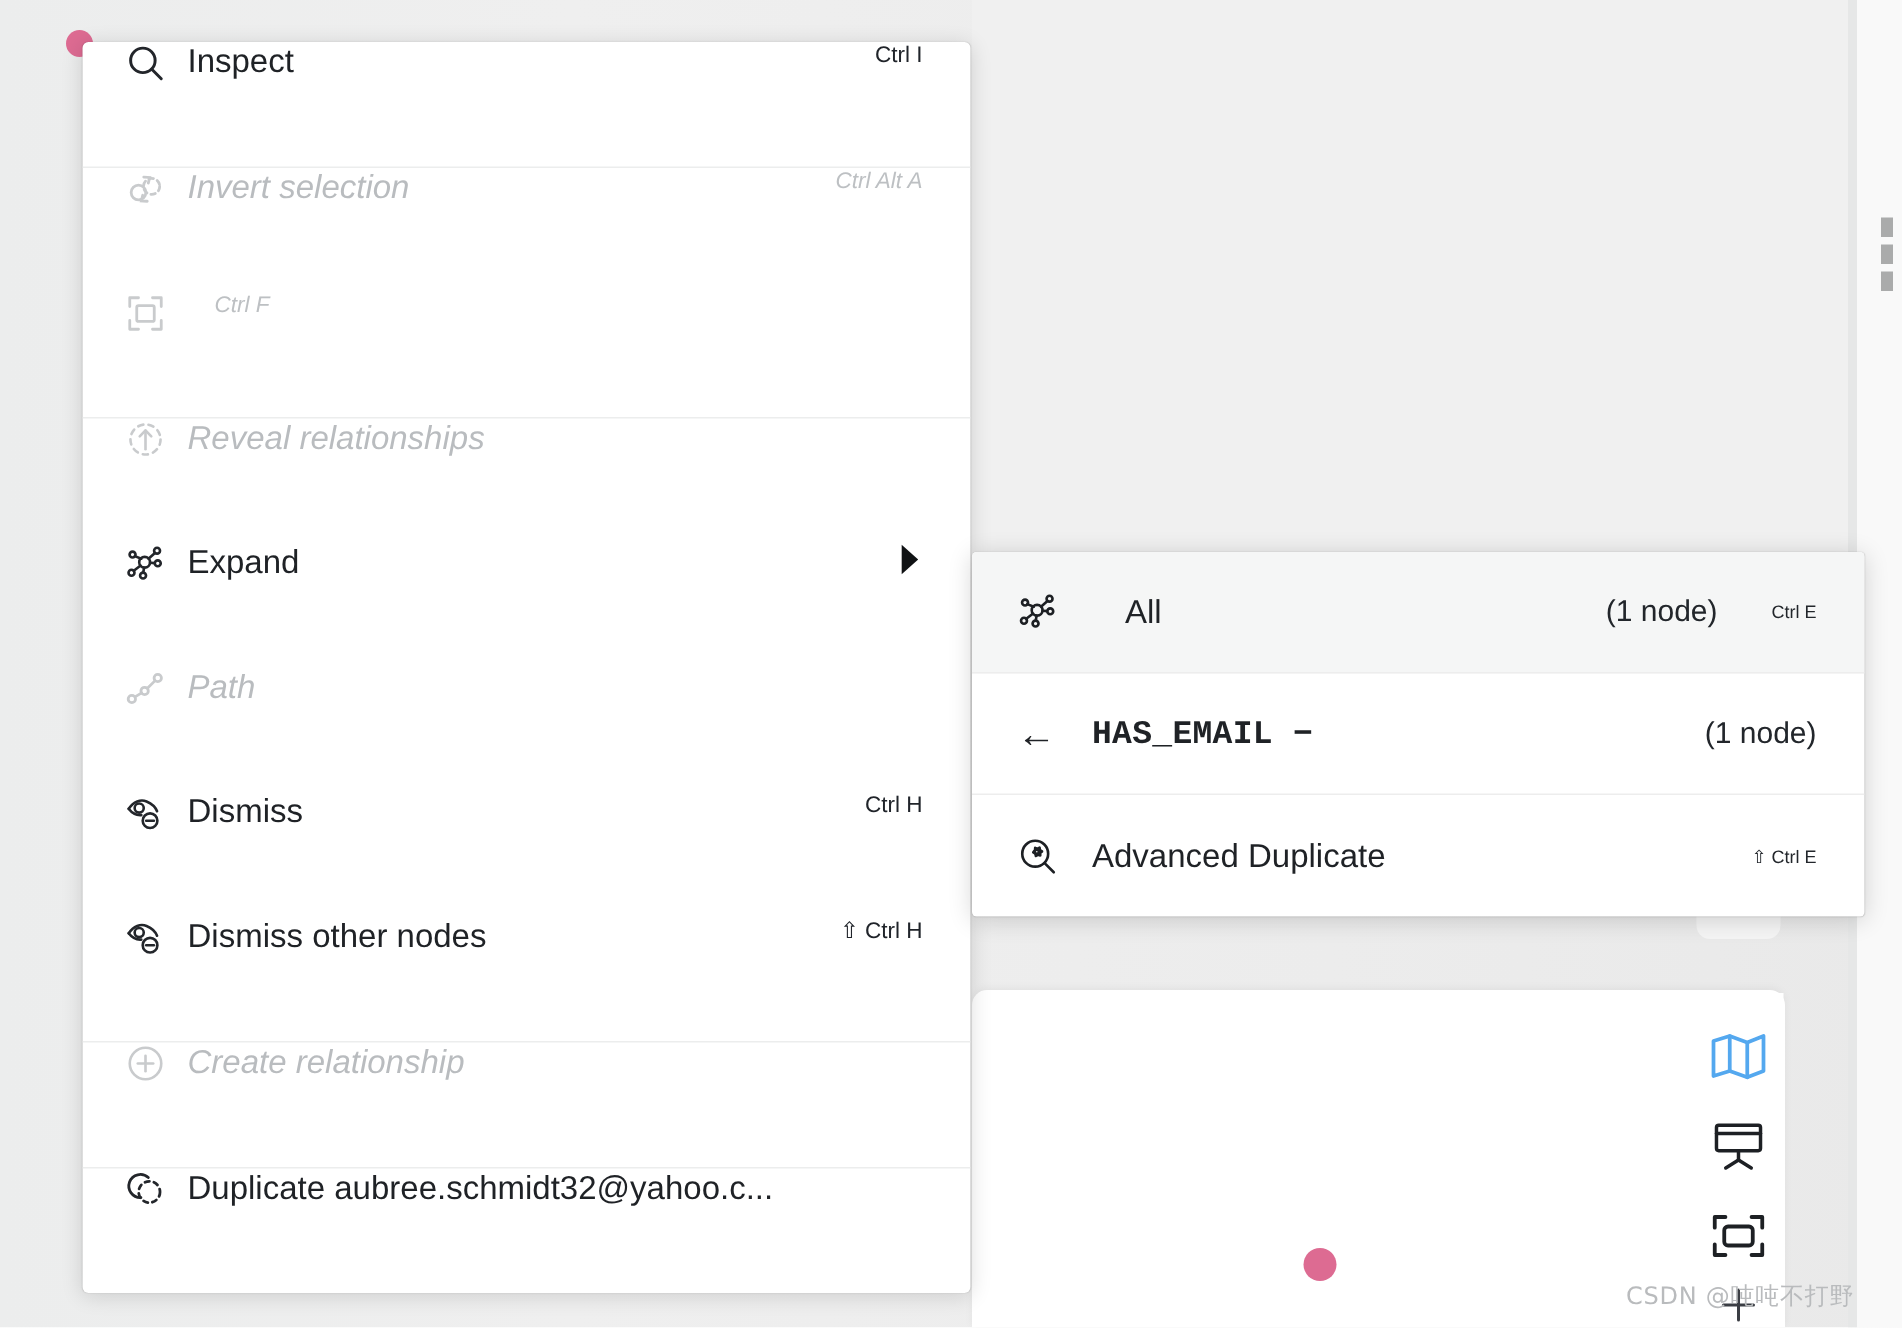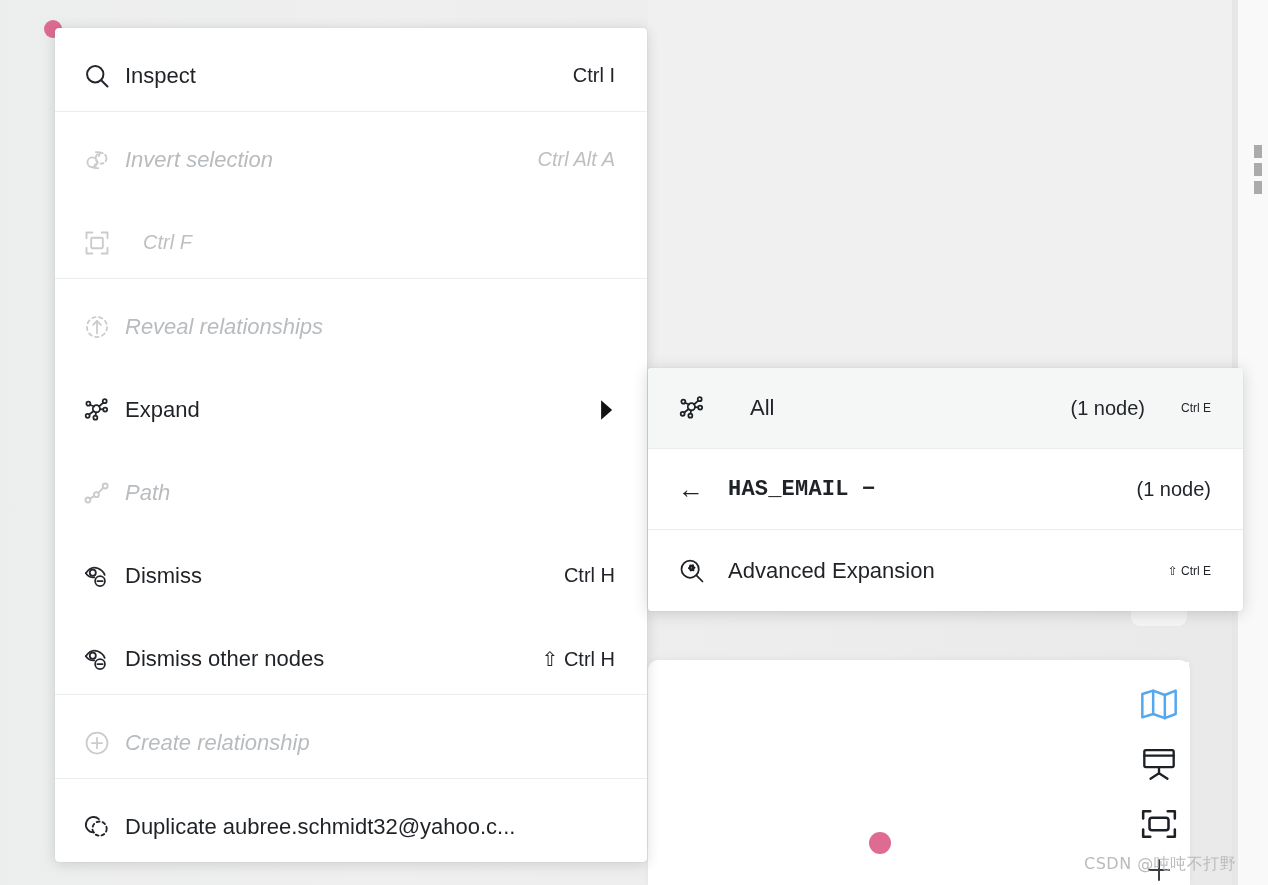--- a/index.html
+++ b/index.html
@@ -120,44 +120,44 @@
     left: 55px; top: 28px;
     width: 592px;
     background: #ffffff;
     border-radius: 4px;
     box-shadow: 0 2px 14px rgba(0,0,0,0.14), 0 0 1px rgba(0,0,0,0.18);
     overflow: hidden;
   }
   .ctx-group + .ctx-group { border-top: 1px solid #eceded; }
 
   .ctx-item {
-    display: flex; align-items: center;
+    display: flex; align-items: flex-start;
     height: 83px;
-    padding: 12px 32px 0 28px;
+    padding: 0 32px 0 28px;
     cursor: pointer;
     position: relative;
   }
   .ctx-item.disabled { cursor: default; font-style: italic; }
   .ctx-ico {
     width: 42px; min-width: 42px;
     display: flex; align-items: center;
     color: #23262b;
   }
   .ctx-item.disabled .ctx-ico { color: #c9cbcd; }
   .ctx-label {
     flex: 1;
     font-size: 22px;
     color: #1f2226;
     white-space: nowrap;
     overflow: hidden;
     text-overflow: ellipsis;
   }
   .ctx-item.disabled .ctx-label { color: #b9bcbf; }
   .ctx-shortcut {
-    font-size: 20px;
+    font-size: 15px;
     color: #20242a;
     white-space: nowrap;
     margin-left: 18px;
   }
   .ctx-item.disabled .ctx-shortcut { color: #bdc0c3; }
   .ctx-caret {
     margin-left: 16px;
     color: #101214;
     display: flex; align-items: center;
   }
@@ -458,19 +458,19 @@
 
     <div class="sub-item">
       <span class="sub-ico">
         <svg width="28" height="28" viewBox="0 0 24 24" fill="none" stroke="currentColor" stroke-width="1.5" stroke-linecap="round" stroke-linejoin="round">
           <circle cx="10.4" cy="10.4" r="7.4"></circle>
           <path d="M15.8 15.8 L21 21"></path>
           <path d="M10.4 7.1 L11.6 7.6 L12.9 6.9 L13.1 8.3 L14.3 9.1 L13.2 10 L13.3 11.4 L12 11 L10.8 11.7 L10.5 10.3 L9.3 9.6 L10.3 8.6 Z"></path>
           <circle cx="11.3" cy="9.3" r="1.2"></circle>
         </svg>
       </span>
-      <span class="sub-label">Advanced Expansion</span>
+      <span class="sub-label">Advanced Duplicate</span>
       <span class="sub-shortcut">⇧ Ctrl E</span>
     </div>
 
   </div>
 
 </div>
 
 </body></html>

